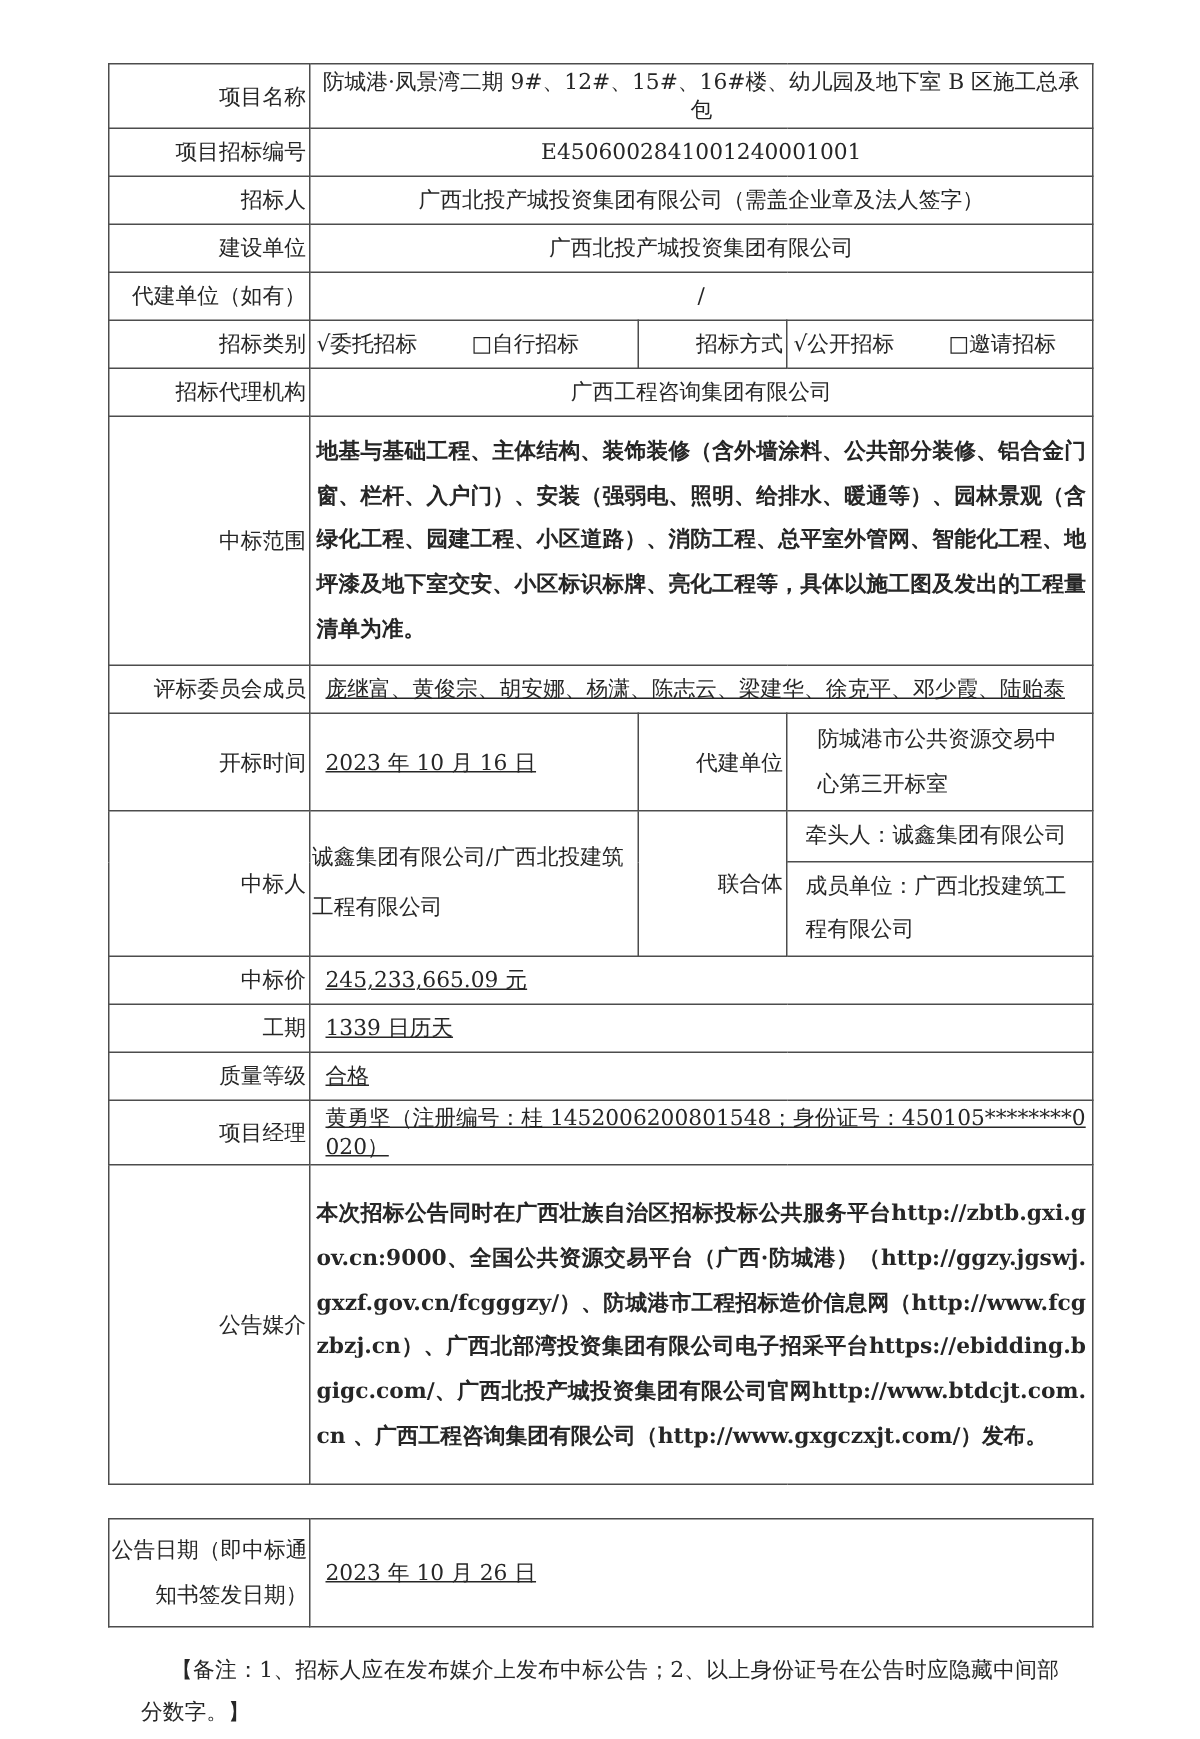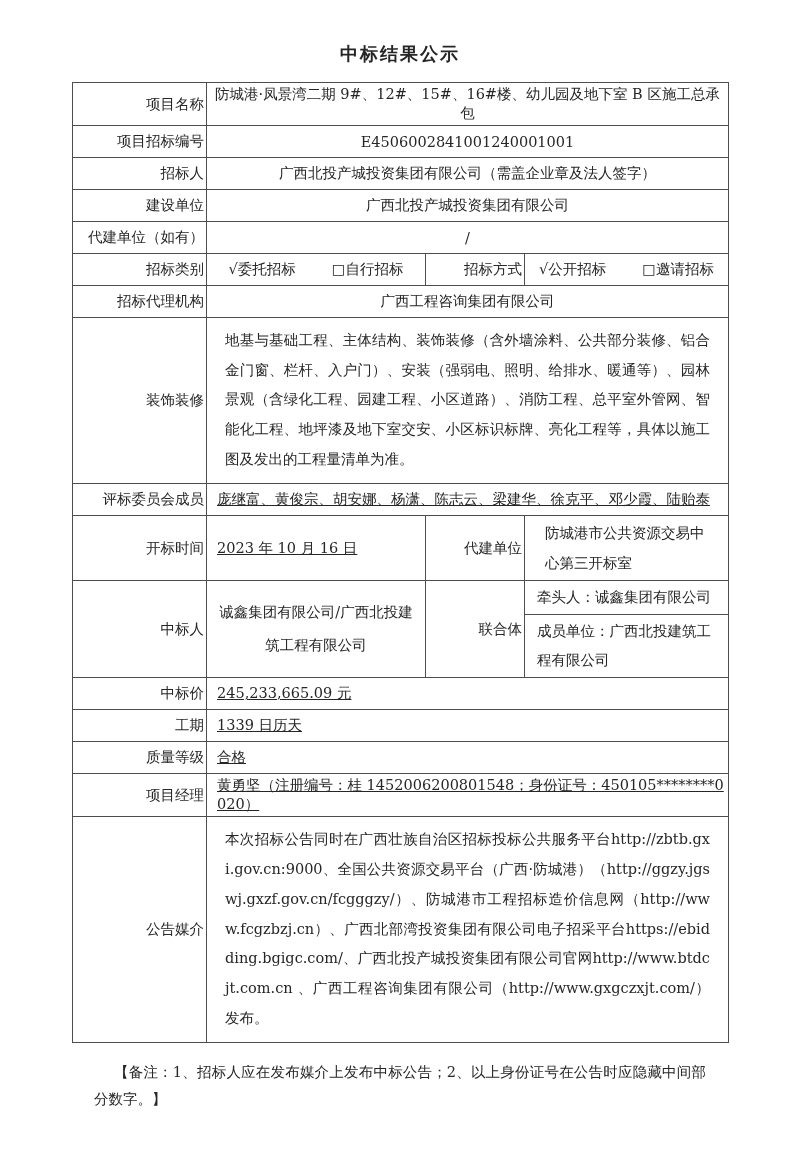--- a/index.html
+++ b/index.html
@@ -40,49 +40,48 @@
   td.vc  { text-align: center; }
   td.vl  { text-align: left; padding-left: 10px; text-decoration: underline; }
   tr.h32 { height: 32px; }
   tr.h34 { height: 34px; }
   tr.h60 { height: 60px; }
   tr.h64 { height: 64px; }
   td.tall {
     text-align: justify;
     text-justify: inter-character;
     line-height: 2.05;
-    padding: 8px 18px;
+    padding: 8px 4px;
+    font-weight: bold;
   }
   td.scope-cell { height: 116px; }
   td.media-cell { height: 196px; }
   td.place-cell { line-height: 2.1; padding: 2px 20px; }
-  td.winner-cell { text-align: center; line-height: 2.3; padding: 2px 12px; }
+  td.winner-cell { line-height: 2.3; padding: 2px 1px; }
   td.joint-sub { padding: 2px 12px; line-height: 2.0; }
   .opt-pair {
     display: flex;
-    justify-content: center;
     gap: 36px;
   }
   .footer-table { margin-top: 22px; }
   .footer-table td.lbl { line-height: 2.1; padding: 2px 1px; }
   .footer-table tr { height: 72px; }
   .note {
     margin: 16px 22px 0 22px;
     font-size: 14.5px;
     line-height: 1.9;
     text-indent: 20px;
     text-align: justify;
   }
 </style>
 </head>
 <body>
 
 <div class="page">
 
-  <div class="doc-title">中标结果公示</div>
 
   <table>
     <colgroup>
       <col style="width:134px">
         <col style="width:219px">
         <col style="width:99px">
         <col style="width:204px">
     </colgroup>
     <tbody>
       <tr class="h32">
@@ -119,21 +118,21 @@
             <span>√公开招标</span>
             <span>□邀请招标</span>
           </span>
         </td>
       </tr>
       <tr class="h32">
         <td class="lbl">招标代理机构</td>
         <td class="vc" colspan="3">广西工程咨询集团有限公司</td>
       </tr>
       <tr>
-        <td class="lbl">装饰装修</td>
+        <td class="lbl">中标范围</td>
         <td class="tall scope-cell" colspan="3">地基与基础工程、主体结构、装饰装修（含外墙涂料、公共部分装修、铝合金门窗、栏杆、入户门）、安装（强弱电、照明、给排水、暖通等）、园林景观（含绿化工程、园建工程、小区道路）、消防工程、总平室外管网、智能化工程、地坪漆及地下室交安、小区标识标牌、亮化工程等，具体以施工图及发出的工程量清单为准。</td>
       </tr>
       <tr class="h32">
         <td class="lbl">评标委员会成员</td>
         <td class="vl" colspan="3">庞继富、黄俊宗、胡安娜、杨潇、陈志云、梁建华、徐克平、邓少霞、陆贻泰</td>
       </tr>
       <tr class="h64">
         <td class="lbl">开标时间</td>
         <td class="vl">2023 年 10 月 16 日</td>
         <td class="lbl">代建单位</td>
@@ -164,16 +163,28 @@
         <td class="lbl">项目经理</td>
         <td class="vl" colspan="3">黄勇坚（注册编号：桂 1452006200801548；身份证号：450105********0020）</td>
       </tr>
       <tr>
         <td class="lbl">公告媒介</td>
         <td class="tall media-cell" colspan="3">本次招标公告同时在广西壮族自治区招标投标公共服务平台http://zbtb.gxi.gov.cn:9000、全国公共资源交易平台（广西·防城港）（http://ggzy.jgswj.gxzf.gov.cn/fcgggzy/）、防城港市工程招标造价信息网（http://www.fcgzbzj.cn）、广西北部湾投资集团有限公司电子招采平台https://ebidding.bgigc.com/、广西北投产城投资集团有限公司官网http://www.btdcjt.com.cn 、广西工程咨询集团有限公司（http://www.gxgczxjt.com/）发布。</td>
       </tr>
     </tbody>
   </table>
 
+  <table class="footer-table">
+    <colgroup>
+      <col style="width:134px">
+        <col style="width:522px">
+    </colgroup>
+    <tbody>
+      <tr>
+        <td class="lbl">公告日期（即中标通知书签发日期）</td>
+        <td class="vl">2023 年 10 月 26 日</td>
+      </tr>
+    </tbody>
+  </table>
 
   <div class="note">【备注：1、招标人应在发布媒介上发布中标公告；2、以上身份证号在公告时应隐藏中间部分数字。】</div>
 
 </div>
 
 </body></html>

